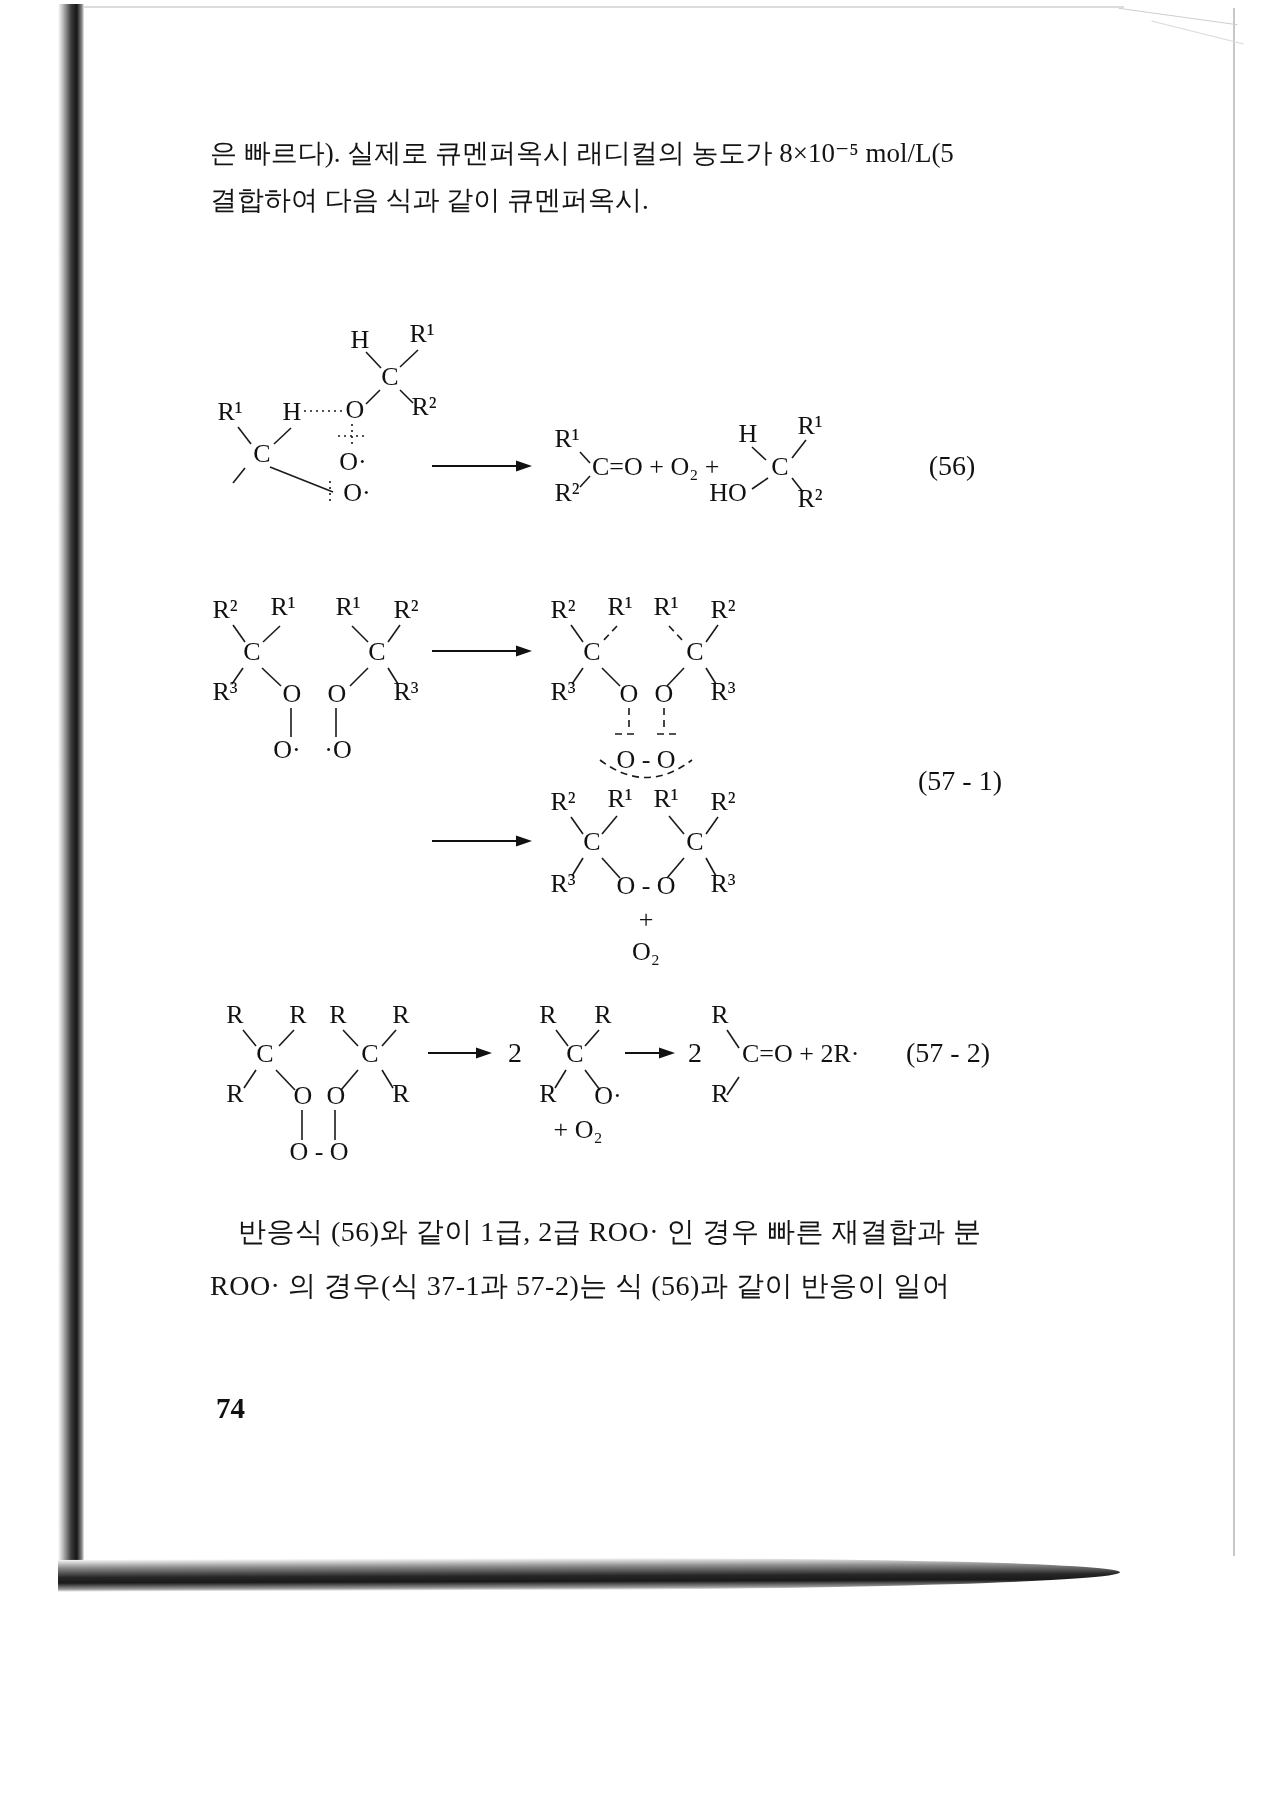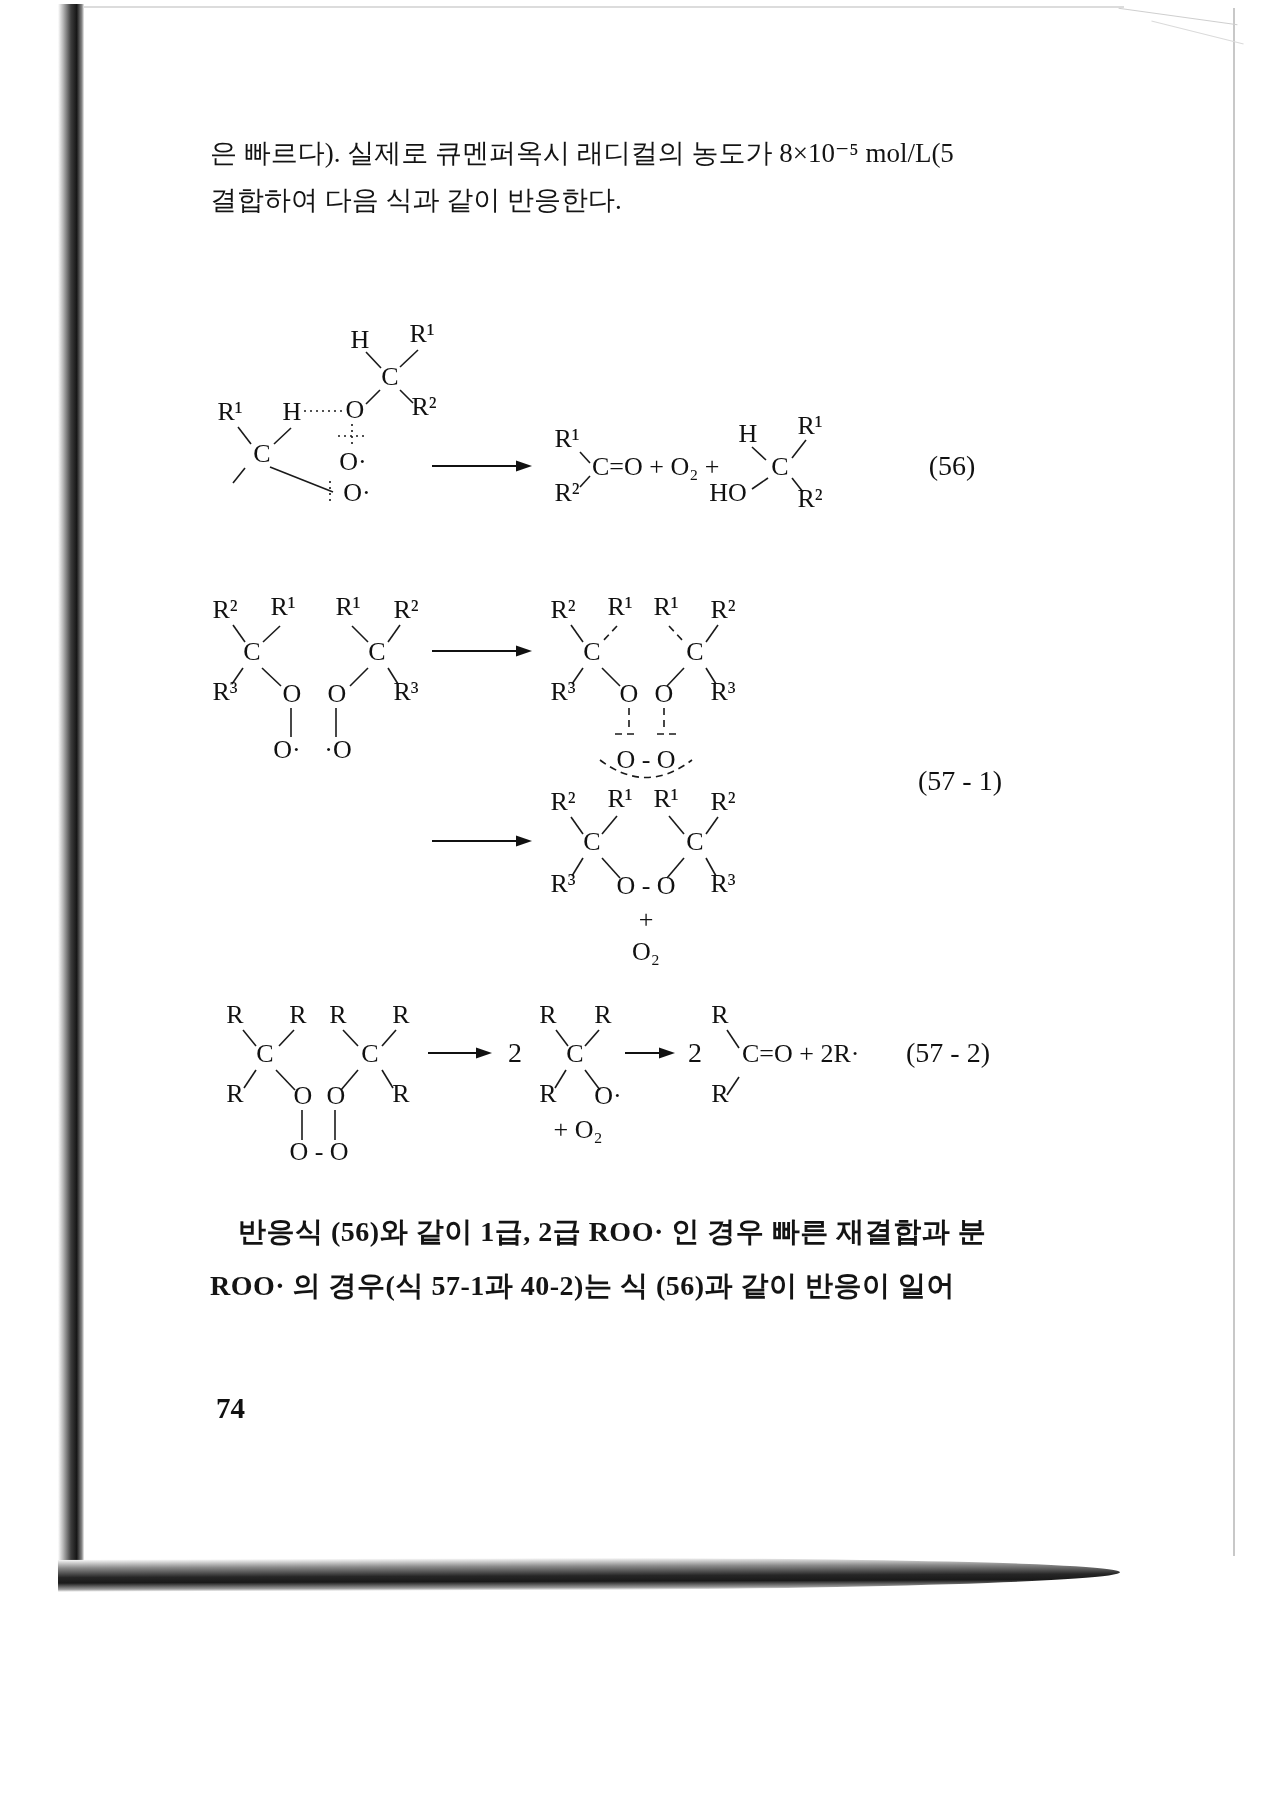--- a/index.html
+++ b/index.html
@@ -14,21 +14,21 @@
     background:linear-gradient(180deg,#f6f6f6 0%,#8a8a8a 25%,#262626 55%,#1a1a1a 72%,#9b9b9b 92%,#ffffff 100%);
     border-radius:0 55% 55% 0 / 0 50% 50% 0;transform:rotate(-0.2deg);transform-origin:left center;}
   .edge-right{position:absolute;left:1233px;top:8px;width:2px;height:1548px;background:#c8c8c8;}
   .fold-a{position:absolute;left:1118px;top:16px;width:120px;height:1px;background:#cfcfcf;transform:rotate(8deg);}
   .fold-b{position:absolute;left:1150px;top:32px;width:95px;height:1px;background:#dadada;transform:rotate(14deg);}
 
   
   .para{position:absolute;color:#141414;}
   .para .tline{white-space:nowrap;}
   .para-top{left:210px;top:130px;width:800px;font-size:27px;line-height:47px;}
-  .para-bottom{left:210px;top:1205px;width:800px;font-size:28px;line-height:54px;letter-spacing:0.5px;font-weight:bold;}
+  .para-bottom{left:210px;top:1205px;width:800px;font-size:28px;line-height:54px;letter-spacing:0.5px;}
   .para-bottom .tline:first-child{text-indent:28px;}
   .page-number{position:absolute;left:216px;top:1392px;font-size:29px;font-weight:bold;color:#111;}
 
   
   .scheme{position:absolute;overflow:visible;}
   .scheme-56{left:170px;top:315px;}
   .scheme-57-1{left:170px;top:585px;}
   .scheme-57-2{left:170px;top:995px;}
   .scheme text{fill:#111;font-family:"Liberation Serif","DejaVu Serif",serif;}
   .bond{stroke:#1a1a1a;stroke-width:1.6;}
@@ -43,21 +43,21 @@
 <div class="scan">
   <div class="edge-top"></div>
   <div class="edge-left"></div>
   <div class="edge-bottom"></div>
   <div class="edge-right"></div>
   <div class="fold-a"></div>
   <div class="fold-b"></div>
 
   <div class="para para-top">
       <div class="tline">은 빠르다). 실제로 큐멘퍼옥시 래디컬의 농도가 8×10⁻⁵ mol/L(5</div>
-      <div class="tline">결합하여 다음 식과 같이 반응한다.</div>
+      <div class="tline">결합하여 다음 식과 같이 큐멘퍼옥시.</div>
     </div>
 
   <svg class="scheme scheme-56" xmlns="http://www.w3.org/2000/svg" viewBox="0 0 860 225" width="860" height="225">
       <line x1="196" y1="37" x2="211" y2="53" class="bond"></line>
       <line x1="248" y1="35" x2="230" y2="52" class="bond"></line>
       <line x1="230" y1="75" x2="243" y2="88" class="bond"></line>
       <line x1="210" y1="75" x2="196" y2="89" class="bond"></line>
       <line x1="68" y1="112" x2="81" y2="129" class="bond"></line>
       <line x1="121" y1="113" x2="104" y2="129" class="bond"></line>
       <line x1="100" y1="152" x2="163" y2="177" class="bond"></line>
@@ -209,17 +209,17 @@
       <text x="408" y="143" text-anchor="middle" font-size="26">+ O₂</text>
       <text x="525" y="67" text-anchor="middle" font-size="28">2</text>
       <text x="550" y="28" text-anchor="middle" font-size="26">R</text>
       <text x="572" y="67" text-anchor="start" font-size="26">C=O + 2R·</text>
       <text x="550" y="107" text-anchor="middle" font-size="26">R</text>
       <text x="778" y="67" text-anchor="middle" font-size="28">(57 - 2)</text>
     </svg>
 
   <div class="para para-bottom">
       <div class="tline">반응식 (56)와 같이 1급, 2급 ROO· 인 경우 빠른 재결합과 분</div>
-      <div class="tline">ROO· 의 경우(식 57-1과 40-2)는 식 (56)과 같이 반응이 일어</div>
+      <div class="tline">ROO· 의 경우(식 37-1과 57-2)는 식 (56)과 같이 반응이 일어</div>
     </div>
 
   <div class="page-number">74</div>
 </div>
 
 </body></html>

